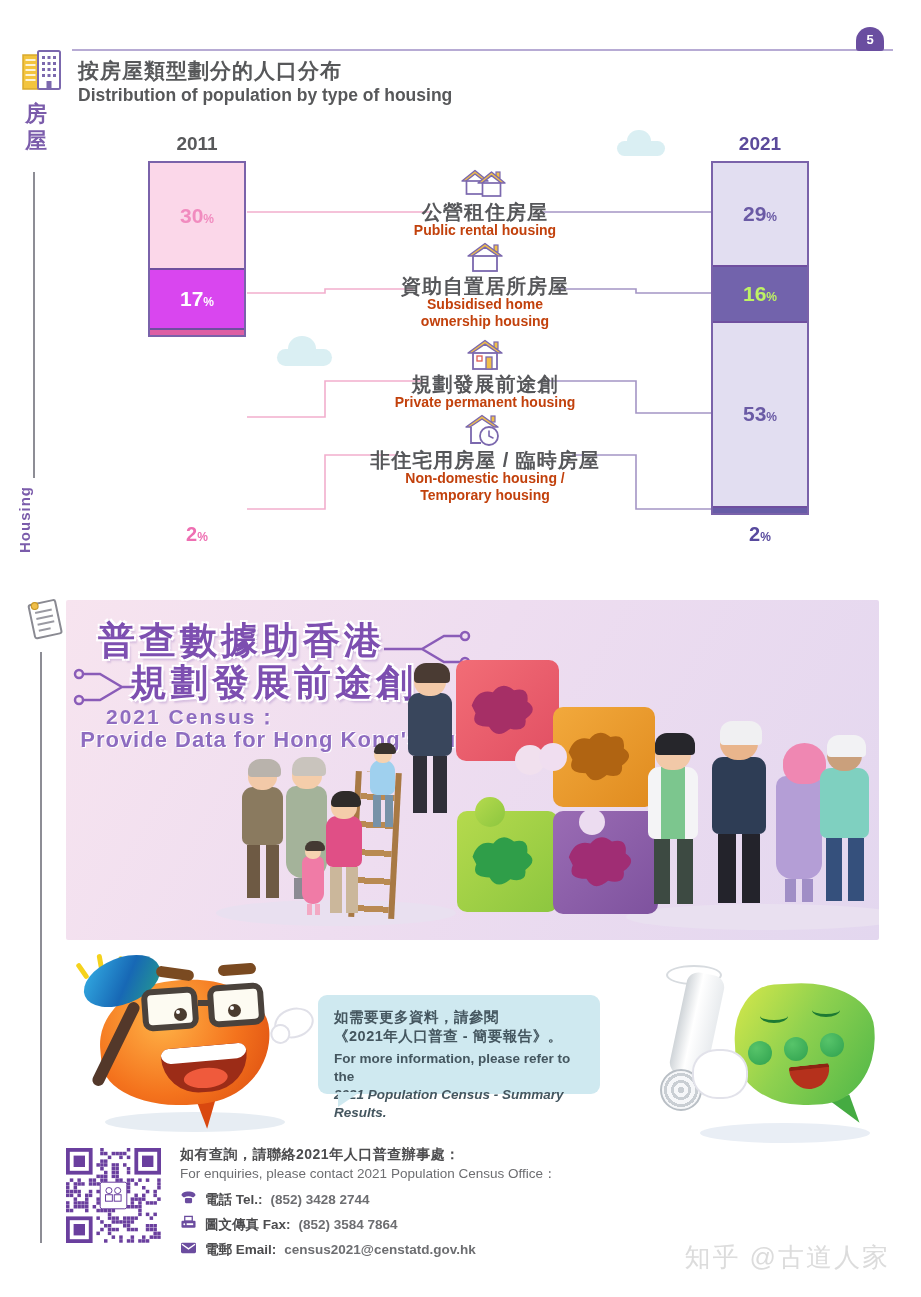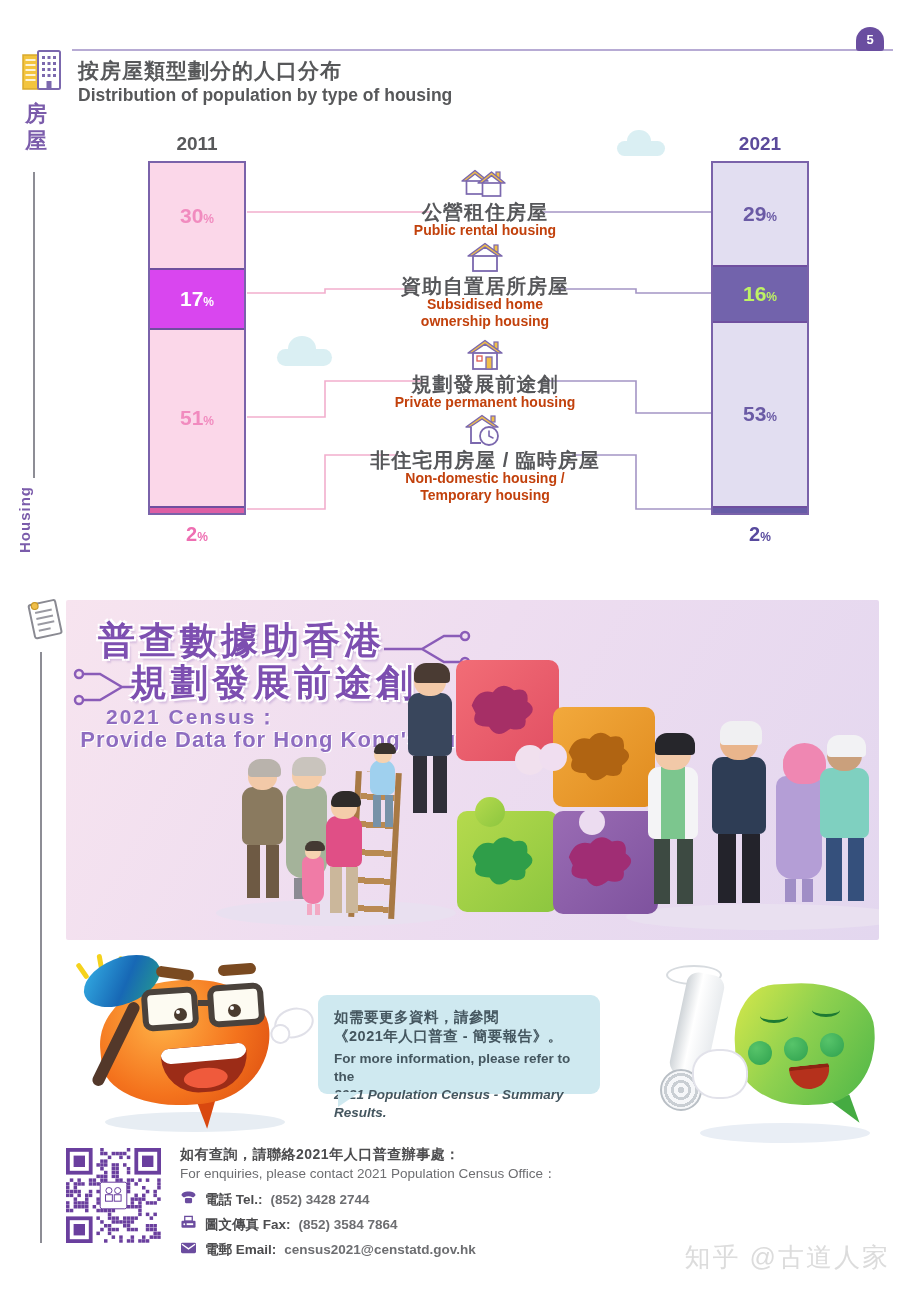--- a/index.html
+++ b/index.html
@@ -227,23 +227,20 @@
 
     <div class="year y11">2011</div>
     <div class="year y21">2021</div>
 
     <div class="bar b11">
         <div class="seg" style="height: 105px; background: rgb(251, 215, 233);">
           <span class="seg-label" style="color: rgb(241, 139, 191);"><span class="n">30</span><span class="u">%</span></span>
         </div>
         <div class="seg" style="height: 59.5px; background: #d946ef;">
           <span class="seg-label" style="color: rgb(255, 255, 255);"><span class="n">17</span><span class="u">%</span></span>
-        </div>
-        <div class="seg" style="height: 178.5px; background: rgb(251, 215, 233);">
-          <span class="seg-label" style="color: rgb(241, 139, 191);"><span class="n">51</span><span class="u">%</span></span>
         </div>
         <div class="seg" style="height: 7px; background: rgb(221, 95, 164);"></div>
       </div>
     <div class="bar b21">
         <div class="seg" style="height: 101.5px; background: rgb(226, 222, 241);">
           <span class="seg-label" style="color: rgb(106, 90, 165);"><span class="n">29</span><span class="u">%</span></span>
         </div>
         <div class="seg" style="height: 56px; background: rgb(114, 99, 172);">
           <span class="seg-label" style="color: #bef264; text-align: center;"><span class="n">16</span><span class="u">%</span></span>
         </div>

